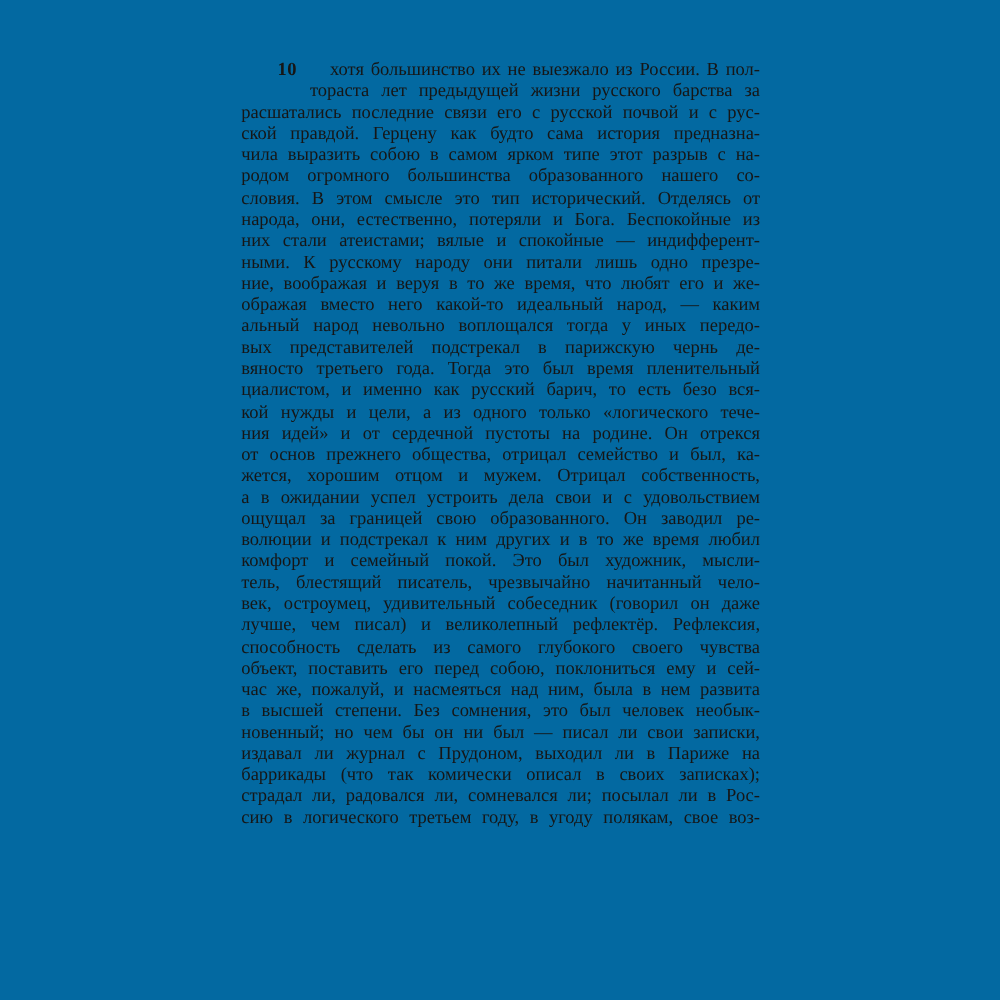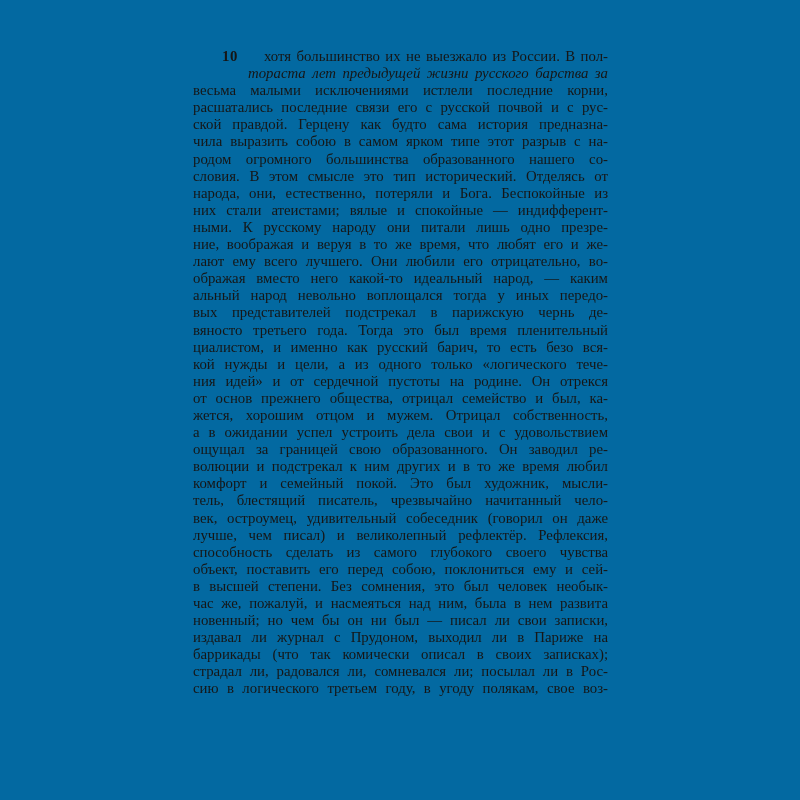--- a/index.html
+++ b/index.html
@@ -31,70 +31,67 @@
     text-align-last: justify;
     -moz-text-align-last: justify;
     white-space: normal;
   }
   .line.first {
     position: relative;
     padding-left: 71px;
   }
   .line.indent2 {
     padding-left: 55px;
-    font-style: italic;
   }
   .pagenum {
     position: absolute;
     left: 29px;
     top: 0;
     font-weight: 700;
     letter-spacing: 0.5px;
   }
 </style>
 </head>
 <body>
 
 <div class="page">
   <div class="text-block">
     <div class="line first">
       <span class="pagenum">10</span><span>хотя большинство их не выезжало из России. В пол-</span>
     </div>
 
   <div class="line indent2">тораста лет предыдущей жизни русского барства за</div>
-      <div class="line">весьма малыми исключениями истлели последние корни,</div>
       <div class="line">расшатались последние связи его с русской почвой и с рус-</div>
       <div class="line">ской правдой. Герцену как будто сама история предназна-</div>
       <div class="line">чила выразить собою в самом ярком типе этот разрыв с на-</div>
       <div class="line">родом огромного большинства образованного нашего со-</div>
       <div class="line">словия. В этом смысле это тип исторический. Отделясь от</div>
       <div class="line">народа, они, естественно, потеряли и Бога. Беспокойные из</div>
       <div class="line">них стали атеистами; вялые и спокойные — индифферент-</div>
       <div class="line">ными. К русскому народу они питали лишь одно презре-</div>
       <div class="line">ние, воображая и веруя в то же время, что любят его и же-</div>
-      <div class="line">лают ему всего лучшего. Они любили его отрицательно, во-</div>
       <div class="line">ображая вместо него какой-то идеальный народ, — каким</div>
       <div class="line">альный народ невольно воплощался тогда у иных передо-</div>
       <div class="line">вых представителей подстрекал в парижскую чернь де-</div>
       <div class="line">вяносто третьего года. Тогда это был время пленительный</div>
       <div class="line">циалистом, и именно как русский барич, то есть безо вся-</div>
       <div class="line">кой нужды и цели, а из одного только «логического тече-</div>
       <div class="line">ния идей» и от сердечной пустоты на родине. Он отрекся</div>
       <div class="line">от основ прежнего общества, отрицал семейство и был, ка-</div>
       <div class="line">жется, хорошим отцом и мужем. Отрицал собственность,</div>
       <div class="line">а в ожидании успел устроить дела свои и с удовольствием</div>
       <div class="line">ощущал за границей свою образованного. Он заводил ре-</div>
       <div class="line">волюции и подстрекал к ним других и в то же время любил</div>
       <div class="line">комфорт и семейный покой. Это был художник, мысли-</div>
       <div class="line">тель, блестящий писатель, чрезвычайно начитанный чело-</div>
       <div class="line">век, остроумец, удивительный собеседник (говорил он даже</div>
       <div class="line">лучше, чем писал) и великолепный рефлектёр. Рефлексия,</div>
       <div class="line">способность сделать из самого глубокого своего чувства</div>
       <div class="line">объект, поставить его перед собою, поклониться ему и сей-</div>
+      <div class="line">час же, пожалуй, и насмеяться над ним, была в нем развита</div>
       <div class="line">в высшей степени. Без сомнения, это был человек необык-</div>
-      <div class="line">час же, пожалуй, и насмеяться над ним, была в нем развита</div>
       <div class="line">новенный; но чем бы он ни был — писал ли свои записки,</div>
       <div class="line">издавал ли журнал с Прудоном, выходил ли в Париже на</div>
       <div class="line">баррикады (что так комически описал в своих записках);</div>
       <div class="line">страдал ли, радовался ли, сомневался ли; посылал ли в Рос-</div>
       <div class="line">сию в логического третьем году, в угоду полякам, свое воз-</div>
     </div>
 </div>
 
 </body></html>

